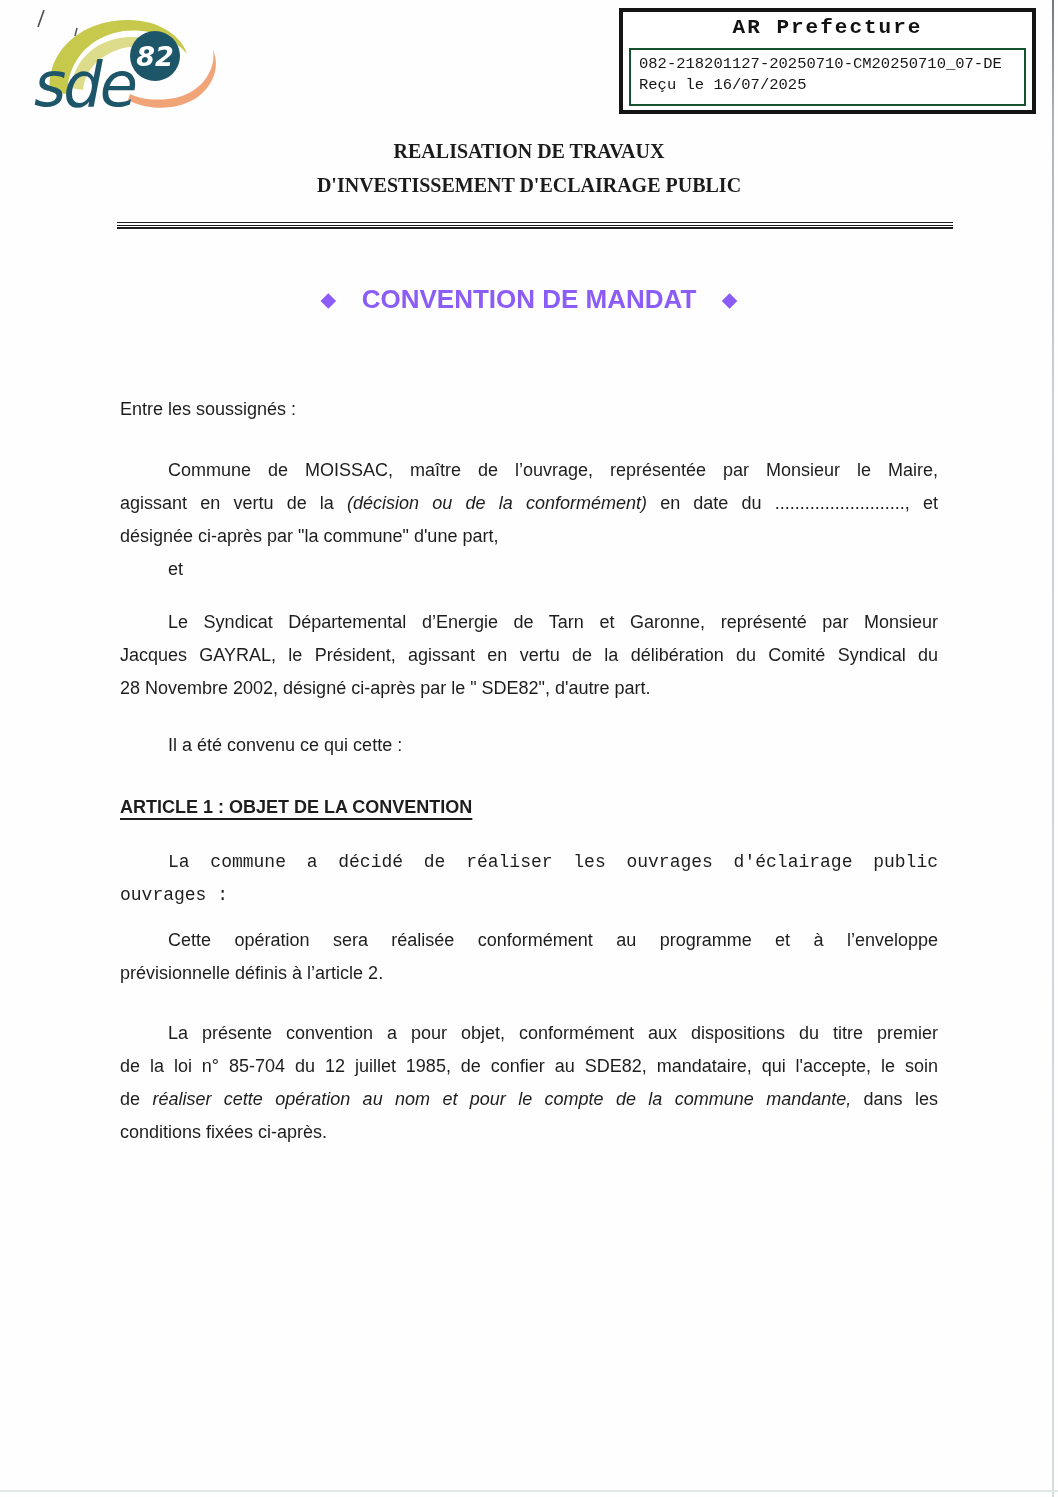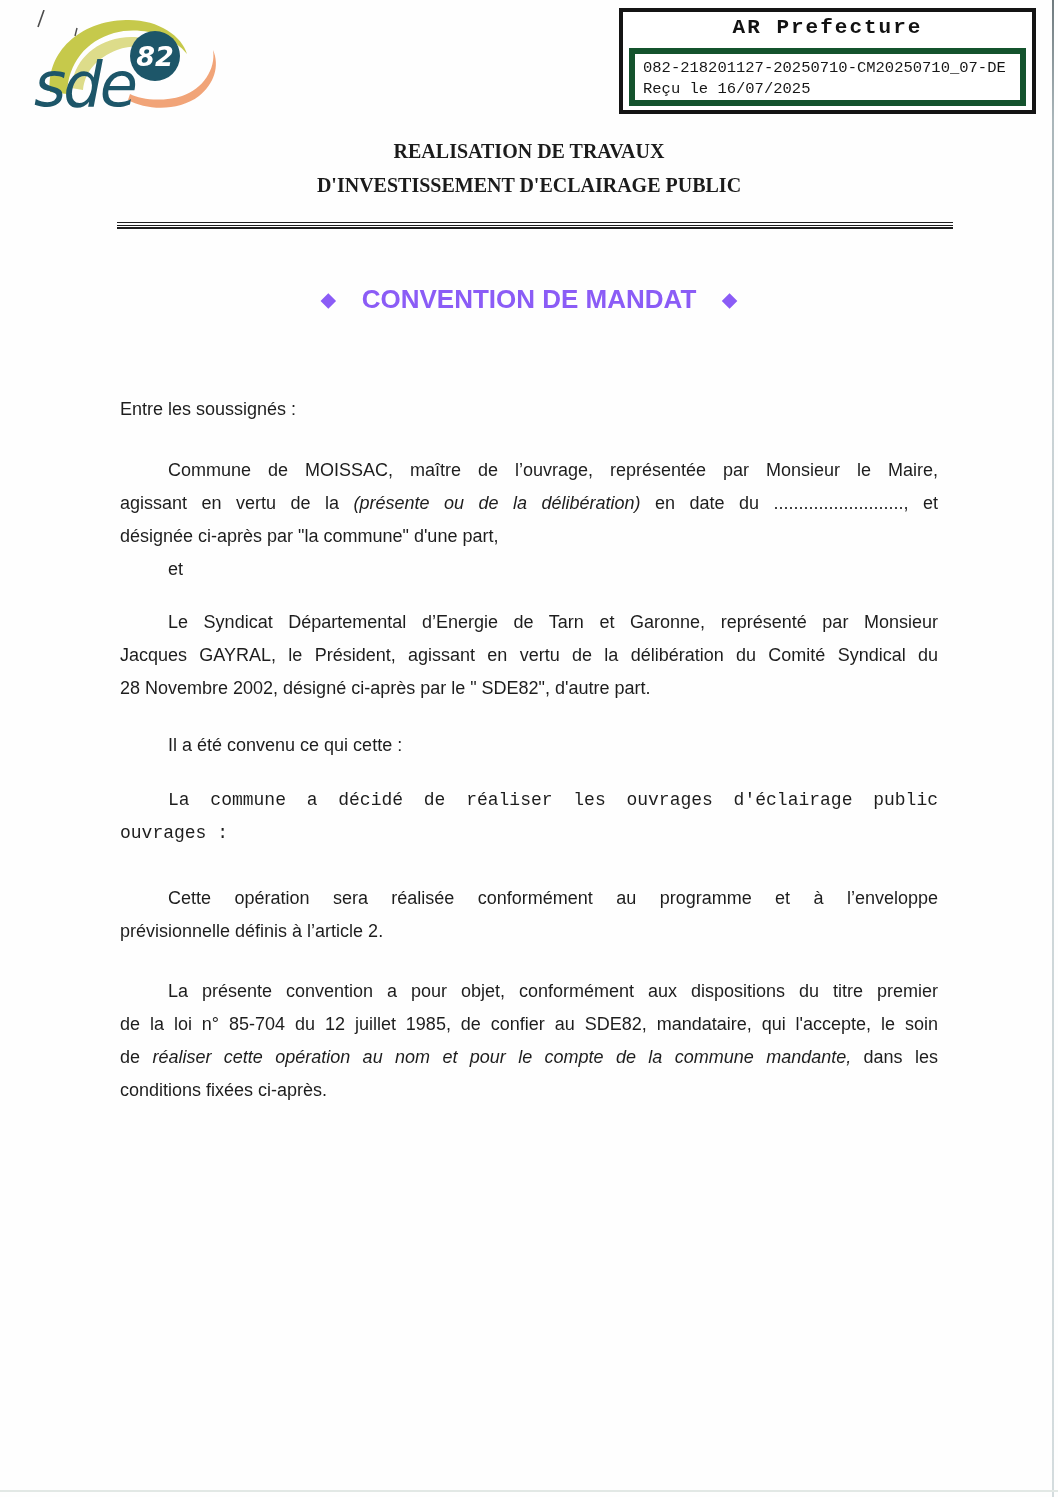--- a/index.html
+++ b/index.html
@@ -14,21 +14,21 @@
   .edge-bottom{position:absolute;left:0;bottom:5px;width:100%;height:2px;background:#e2e8e5;}
   
   .logo{position:absolute;left:34px;top:10px;width:200px;height:110px;}
   
   .stamp{position:absolute;left:619px;top:8px;width:409px;height:98px;
     border:4px solid #141414;background:#fff;}
   .stamp-title{margin-top:4px;text-align:center;
     font-family:"Liberation Mono","DejaVu Sans Mono",monospace;
     font-weight:bold;font-size:21px;letter-spacing:2px;color:#121212;}
   .stamp-inner{position:absolute;left:6px;right:6px;top:36px;bottom:4px;
-    border:6px solid #14532d;padding:4px 8px 0 8px;
+    border:2px solid #14532d;padding:4px 8px 0 8px;
     font-family:"Liberation Mono","DejaVu Sans Mono",monospace;
     font-size:15.5px;line-height:21px;color:#171717;white-space:nowrap;}
   
   .title-block{position:absolute;left:120px;top:134px;width:818px;
     text-align:center;font-weight:bold;font-size:20px;line-height:34px;color:#1b1b1b;font-family:Liberation Serif, serif;}
   .rule{position:absolute;left:117px;top:222px;width:836px;height:7px;
     background:repeating-linear-gradient(to bottom,#1e1e1e 0 1.3px,transparent 1.3px 2.7px);}
   .subtitle{position:absolute;left:120px;top:280px;width:818px;text-align:center;
     font-weight:bold;font-size:26px;line-height:38px;color:#8b5cf6;}
   .subtitle .diamond{font-size:19px;vertical-align:2px;margin:0 26px;}
@@ -75,39 +75,42 @@
   <div class="subtitle">
     <span class="diamond">◆</span><span>CONVENTION DE MANDAT</span><span class="diamond">◆</span>
   </div>
 
   <div class="doc">
       <div class="para " style="margin-top: 0px;">
         <div class="doc-line"><span>Entre les soussignés :</span></div>
       </div>
       <div class="para " style="margin-top: 28px;">
         <div class="doc-line just ind"><span>Commune de MOISSAC, maître de l’ouvrage, représentée par Monsieur le Maire,</span></div>
-        <div class="doc-line just"><span>agissant en vertu de la </span><span class="it">(présente ou de la délibération)</span><span> en date du .........................., et</span></div>
+        <div class="doc-line just"><span>agissant en vertu de la </span><span class="it">(décision ou de la conformément)</span><span> en date du .........................., et</span></div>
         <div class="doc-line"><span>désignée ci-après par "la commune" d'une part,</span></div>
       </div>
       <div class="para " style="">
         <div class="doc-line ind"><span>et</span></div>
       </div>
       <div class="para " style="margin-top: 20px;">
         <div class="doc-line just ind"><span>Le Syndicat Départemental d’Energie de Tarn et Garonne, représenté par Monsieur</span></div>
         <div class="doc-line just"><span>Jacques GAYRAL, le Président, agissant en vertu de la délibération du Comité Syndical du</span></div>
         <div class="doc-line"><span>28 Novembre 2002, désigné ci-après par le " SDE82", d'autre part.</span></div>
       </div>
       <div class="para " style="margin-top: 24px;">
         <div class="doc-line ind"><span>Il a été convenu ce qui cette :</span></div>
       </div>
+      <div class="para article" style="margin-top: 29px;">
+        <div class="doc-line"><span>ARTICLE 1 : OBJET DE LA CONVENTION</span></div>
+      </div>
       <div class="para " style="margin-top: 22px; font-family: Liberation Mono, monospace;">
         <div class="doc-line just ind"><span>La commune a décidé de réaliser les ouvrages d'éclairage public</span></div>
         <div class="doc-line"><span>ouvrages :</span></div>
       </div>
-      <div class="para " style="margin-top: 32px;">
+      <div class="para " style="margin-top: 12px;">
         <div class="doc-line just ind"><span>Cette opération sera réalisée conformément au programme et à l’enveloppe</span></div>
         <div class="doc-line"><span>prévisionnelle définis à l’article 2.</span></div>
       </div>
       <div class="para " style="margin-top: 27px;">
         <div class="doc-line just ind"><span>La présente convention a pour objet, conformément aux dispositions du titre premier</span></div>
         <div class="doc-line just"><span>de la loi n° 85-704 du 12 juillet 1985, de confier au SDE82, mandataire, qui l'accepte, le soin</span></div>
         <div class="doc-line just"><span>de </span><span class="it">réaliser cette opération au nom et pour le compte de la commune mandante,</span><span> dans les</span></div>
         <div class="doc-line"><span>conditions fixées ci-après.</span></div>
       </div>
     </div>

